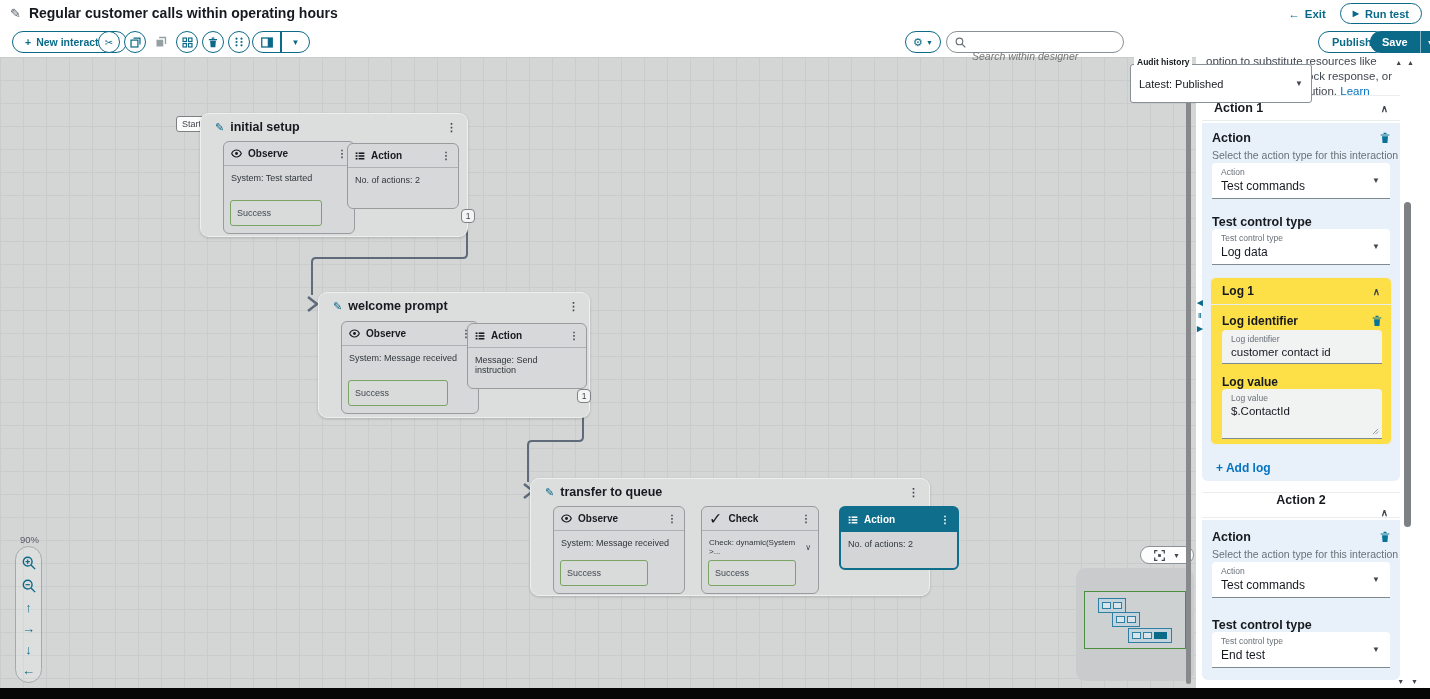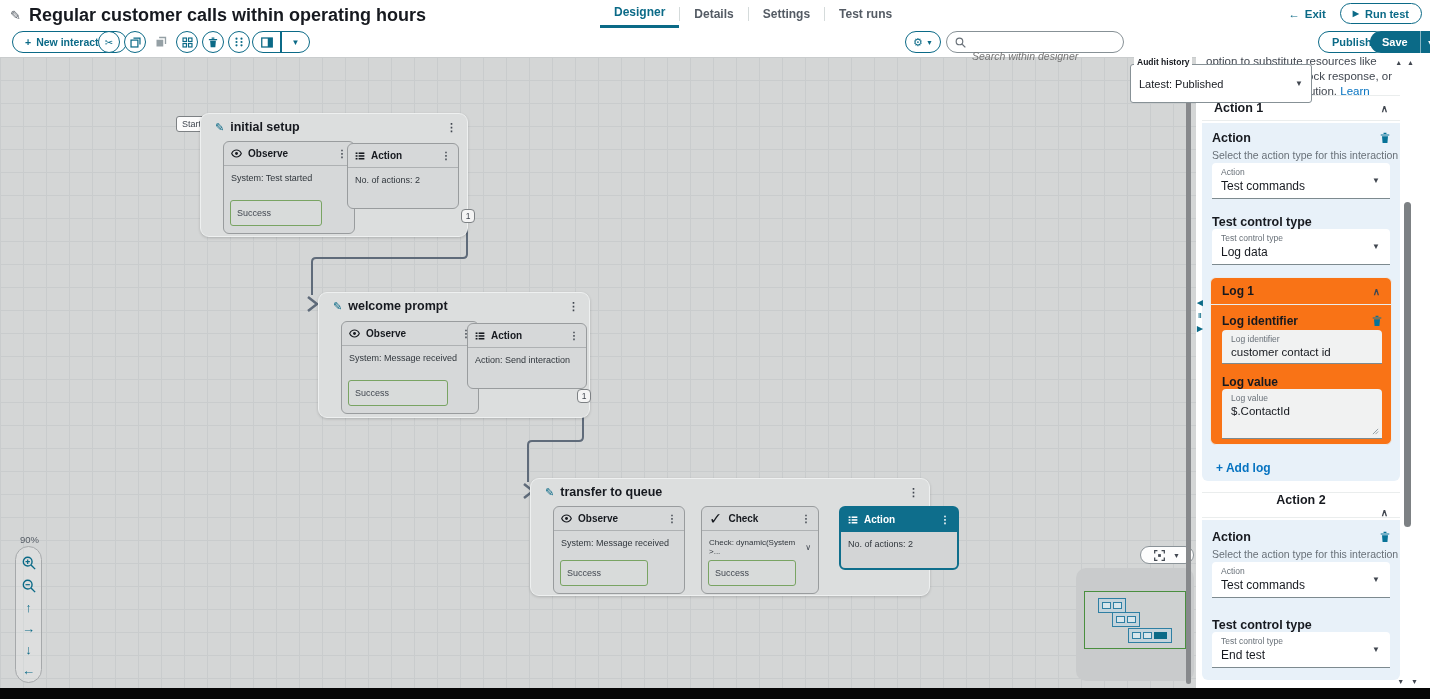--- a/index.html
+++ b/index.html
@@ -2,21 +2,21 @@
 <html><head>
 <meta charset="utf-8">
 <style>
   *{margin:0;padding:0;box-sizing:border-box;}
   html,body{width:1430px;height:699px;overflow:hidden;}
   body{font-family:"Liberation Sans",sans-serif;background:#fff;position:relative;color:#16191f;}
   
   .topbar{position:absolute;top:0;left:0;width:1430px;height:28px;background:#fff;z-index:30;}
   .title-wrap{position:absolute;left:10px;top:5px;display:flex;align-items:center;gap:8px;}
   .title-pencil{color:#545b64;font-size:13px;}
-  .page-title{font-size:18px;font-weight:bold;color:#16191f;}
+  .page-title{font-size:14px;font-weight:bold;color:#16191f;}
   .tabs{position:absolute;left:600px;top:0;height:28px;display:flex;align-items:center;}
   .tab{font-size:12px;font-weight:bold;color:#545b64;padding:6px 14px 7px;cursor:pointer;position:relative;height:28px;display:flex;align-items:center;}
   .tab.active{color:#0b6a87;border-bottom:3px solid #0b6a87;}
   .tab-sep{width:1px;height:14px;background:#d5dbdb;}
   .top-right{position:absolute;right:8px;top:3px;display:flex;align-items:center;gap:14px;}
   .exit-link{color:#0b6a87;font-weight:bold;font-size:11.5px;display:flex;gap:5px;align-items:center;cursor:pointer;}
   .runtest{border:1.5px solid #0b6a87;border-radius:12px;height:21px;padding:0 12px;display:flex;align-items:center;gap:6px;color:#0b6a87;font-weight:bold;font-size:11px;background:#fff;cursor:pointer;}
   .runtest .play{font-size:8px;}
   
   .toolbar{position:absolute;top:28px;left:0;width:1430px;height:29px;background:#fff;z-index:29;}
@@ -86,46 +86,37 @@
   .f-head{display:flex;align-items:center;font-size:12.5px;font-weight:bold;color:#16191f;}
   .f-head .trash{margin-left:auto;color:#077398;cursor:pointer;display:flex;}
   .f-desc{font-size:10.5px;color:#687078;margin-top:3px;}
   .selbox{background:#fff;border-radius:4px 4px 0 0;border-bottom:1px solid #7d8a8f;padding:4px 9px 5px;position:relative;cursor:pointer;}
   .selbox .slabel{font-size:8.5px;color:#687078;display:block;}
   .selbox .sval{font-size:12px;color:#16191f;display:block;margin-top:2px;}
   .selbox .crt{position:absolute;right:10px;top:13px;font-size:8px;color:#414750;}
   .graybox{background:#f1f2f2;border-radius:4px 4px 0 0;border-bottom:1px solid #7d8a8f;padding:4px 9px 5px;position:relative;}
   .graybox .slabel{font-size:8.5px;color:#687078;display:block;}
   .graybox .sval{font-size:11.5px;color:#16191f;display:block;margin-top:2px;}
-  .whitesub{position:absolute;left:8px;width:182px;background:#f97316;border-radius:6px;border:1px solid #eaeded;}
+  .whitesub{position:absolute;left:8px;width:182px;background:#fde047;border-radius:6px;border:1px solid #eaeded;}
   .sub-h{height:27px;display:flex;align-items:center;padding:0 11px;font-size:12px;font-weight:bold;border-bottom:1px solid #eaeded;}
   .sub-h .chev{margin-left:auto;color:#414750;font-size:10px;cursor:pointer;}
   .addlog{position:absolute;left:14px;color:#0673c1;font-size:12px;font-weight:bold;cursor:pointer;}
   .pscroll{position:absolute;left:208px;top:145px;width:7px;height:325px;background:#7d8184;border-radius:4px;}
   .split-arrows-top{position:absolute;right:16px;top:2px;display:flex;gap:5px;color:#414750;font-size:7px;}
   .split-arrows-bot{position:absolute;right:12px;bottom:3px;display:flex;gap:7px;color:#414750;font-size:7px;}
   .blackbar{position:absolute;top:688px;left:0;width:1430px;height:11px;background:#060606;z-index:40;}
   .resize-corner{position:absolute;right:3px;bottom:3px;}
 </style>
 </head>
 <body>
 
 <div class="topbar">
   <div class="title-wrap">
     <span class="title-pencil">✎</span>
     <span class="page-title">Regular customer calls within operating hours</span>
-  </div>
-  <div class="tabs">
-    <div class="tab active">Designer</div>
-    <div class="tab-sep"></div>
-    <div class="tab">Details</div>
-    <div class="tab-sep"></div>
-    <div class="tab">Settings</div>
-    <div class="tab-sep"></div>
-    <div class="tab">Test runs</div>
   </div>
   <div class="top-right">
     <div class="exit-link">
       <span>←</span>
       <span>Exit</span>
     </div>
     <div class="runtest">
       <span class="play">▶</span>
       <span>Run test</span>
     </div>
@@ -325,21 +316,21 @@
                 <rect x="5.8" y="2.3" width="9.2" height="2.5"></rect>
                 <rect x="5.8" y="6.7" width="9.2" height="2.5"></rect>
                 <rect x="5.8" y="11.1" width="9.2" height="2.5"></rect>
               </g>
             </svg>
           </span>
         <span class="ct">Action</span>
         <span class="kebab">⋮</span>
       </div>
       <div class="card-b">
-          <span>Action: Send interaction</span>
+          <span>Message: Send instruction</span>
         </div>
     </div>
     <div class="badge" style="left:258px;top:96px;">1</div>
   </div>
 
   <div class="grp" style="left:530px;top:421px;width:400px;height:118px;">
     <div class="grp-title">
       <span class="pen">✎</span>
       <span class="t">transfer to queue</span>
       <span class="kebab">⋮</span>

